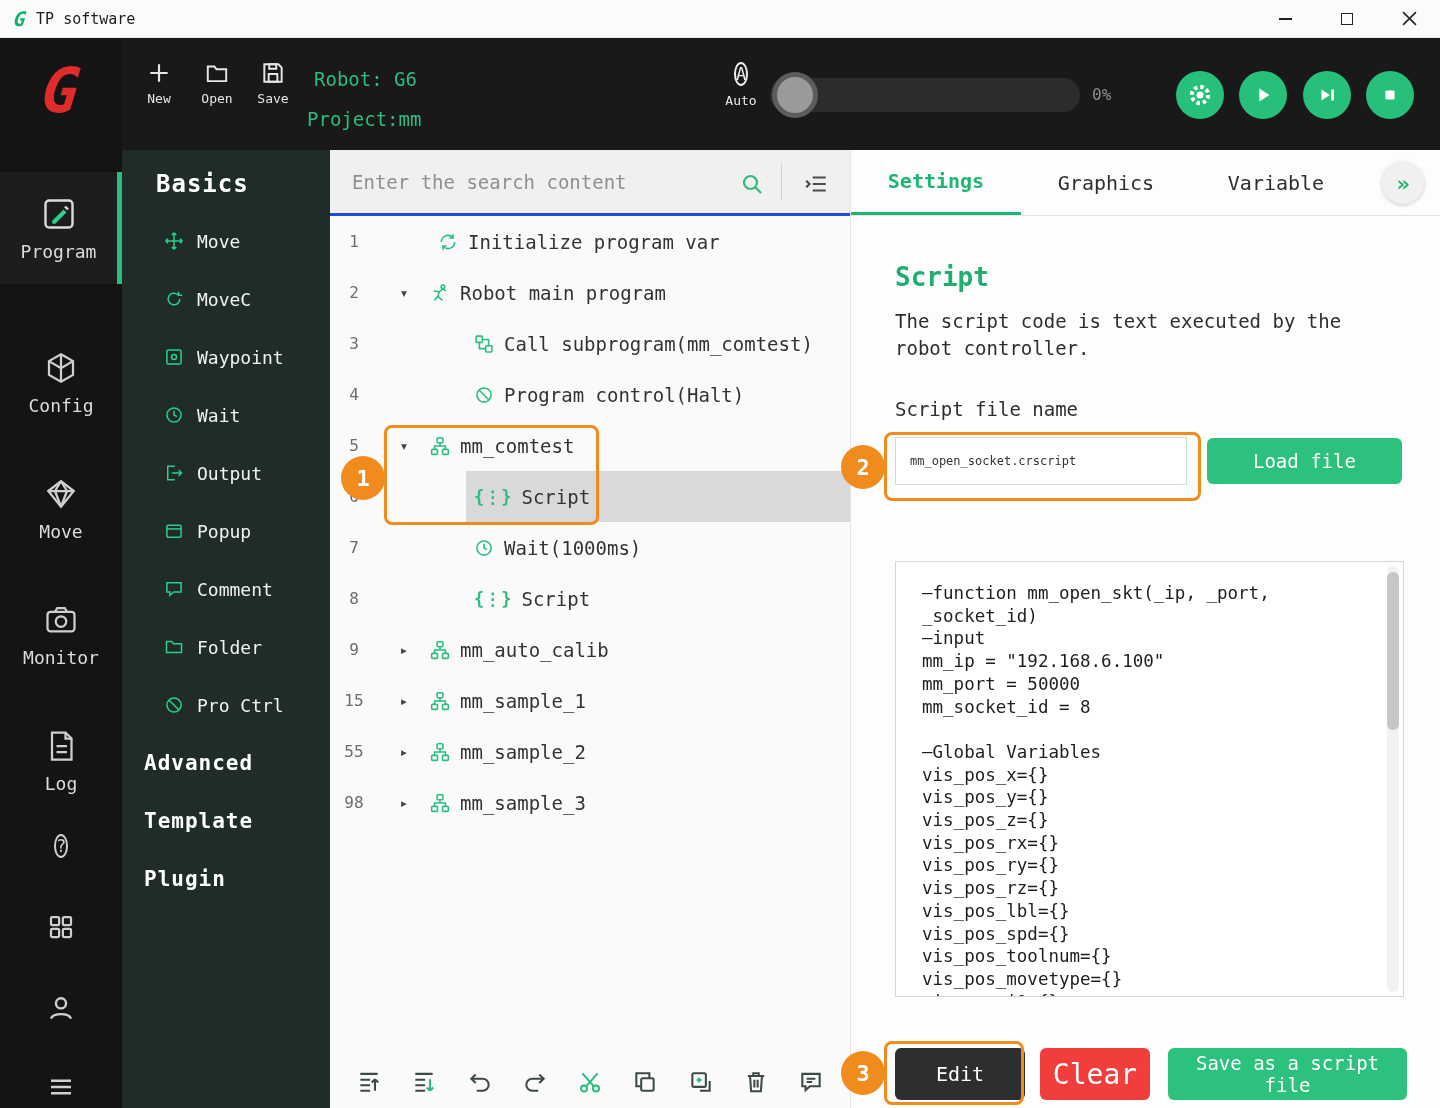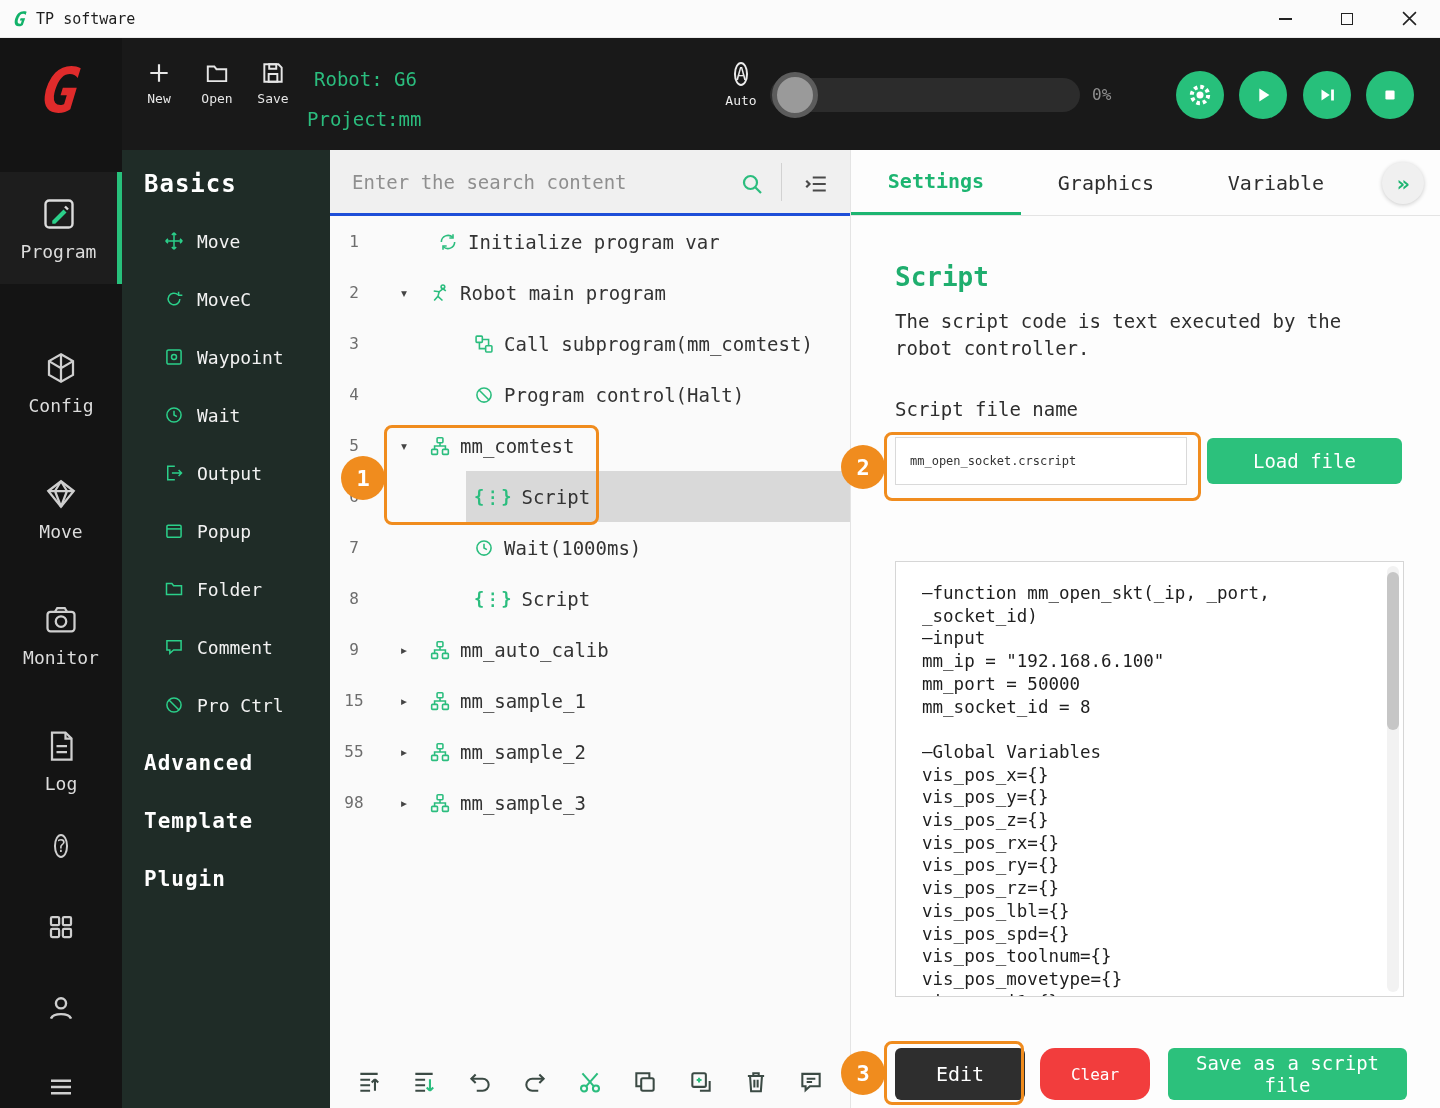--- a/index.html
+++ b/index.html
@@ -37,21 +37,21 @@
   .rail-item { position:absolute; left:0; width:122px; text-align:center; color:#dcdcdc; font-size:18px; cursor:pointer; }
   .rail-item .ric { display:block; margin:0 auto 9px; width:36px; height:36px; }
   .rail-item.active { top:134px; padding:24px 0 22px; background:#1d1d1d; border-right:5px solid #27c07b; }
   #rail-config { top:312px; } #rail-move { top:438px; } #rail-monitor { top:564px; } #rail-log { top:690px; }
   .rail-mini { position:absolute; left:0; width:122px; text-align:center; cursor:pointer; color:#cfcfcf; }
   #rail-help { top:795px; } #rail-apps { top:874px; } #rail-user { top:954px; } #rail-menu { top:1034px; }
   .help-circle { width:30px; height:30px; margin:0 auto; border:2px solid #cfcfcf; border-radius:50%; line-height:26px; font-size:17px; }
 
   
   .palette { position:absolute; top:150px; left:122px; width:208px; bottom:0; background:#1f2c27; z-index:2; }
-  .pal-header { padding:20px 6px 14px 22px; font-size:24px; font-weight:bold; color:#fff; letter-spacing:1px; }
+  .pal-header { padding:20px 6px 14px 22px; font-size:24px; font-weight:bold; color:#fff; letter-spacing:1px;margin-left:12px; }
   .pal-item { height:58px; display:flex; align-items:center; padding-left:42px; gap:13px; font-size:18px; color:#f2f2f2; cursor:pointer; }
   .pal-item .pic { width:20px; height:20px; color:#2bd08a; flex:0 0 auto; }
   .pal-section { height:58px; display:flex; align-items:center; padding-left:22px; font-size:21px; font-weight:bold; color:#fff; letter-spacing:1px; cursor:pointer; }
 
   
   .tree { position:absolute; top:150px; left:330px; width:520px; bottom:0; background:#fafafa; z-index:1; }
   .search-bar { height:66px; background:#f0f0f0; border-bottom:3px solid #1d4ed8; display:flex; align-items:center; }
   .search-input { flex:1; border:none; background:transparent; outline:none; padding-left:22px; font-size:19px; color:#444; font-family:inherit; }
   .search-input::placeholder { color:#8f8f8f; }
   .search-btn { width:58px; text-align:center; color:#2bbd7e; cursor:pointer; padding-top:4px; }
@@ -83,21 +83,21 @@
   .file-label { margin-top:36px; font-size:19px; color:#2e2e2e; }
   .file-row { margin-top:17px; display:flex; align-items:center; }
   .file-input { width:293px; height:48px; border:1px solid #d9d9d9; background:#fff; font-size:12px; color:#333; padding:0 14px; font-family:inherit; outline:none; }
   .load-btn { margin-left:20px; width:196px; height:46px; background:#2cc17c; color:#fff; border:none; border-radius:6px; font-size:19px; font-family:inherit; cursor:pointer; }
   .code-box { margin-top:76px; width:509px; height:436px; border:1px solid #d6d6d6; background:#fff; position:relative; padding:20px 44px 16px 26px; overflow:hidden; }
   .code-box pre { font-size:17.5px; line-height:22.7px; color:#1e1e1e; white-space:pre-wrap; font-family:inherit; }
   .code-scrollbar { position:absolute; top:4px; bottom:4px; right:4px; width:12px; background:#f2f2f2; border-radius:6px; }
   .code-thumb { position:absolute; top:6px; left:0; width:12px; height:158px; background:#c6c6c6; border-radius:6px; cursor:pointer; }
   .action-row { position:absolute; left:44px; bottom:8px; height:52px; display:flex; align-items:center; }
   .edit-btn { width:130px; height:52px; background:#2e2e2e; color:#fff; border:none; border-radius:6px; font-size:20px; font-family:inherit; cursor:pointer; }
-  .clear-btn { margin-left:15px; width:110px; height:52px; background:#f23d3d; color:#fff; border:none; border-radius:15px; font-size:16px; font-family:inherit; cursor:pointer; }
+  .clear-btn { margin-left:15px; width:110px; height:52px; background:#f23d3d; color:#fff; border:none; border-radius:6px; font-size:28px; font-family:inherit; cursor:pointer; }
   .saveas-btn { margin-left:18px; width:239px; height:52px; background:#2cc17c; color:#fff; border:none; border-radius:6px; font-size:19px; font-family:inherit; cursor:pointer; }
 
   
   .ann-box { position:absolute; border:3px solid #f08c1e; border-radius:8px; z-index:40; pointer-events:none; }
   .ann-circle { position:absolute; width:44px; height:44px; border-radius:50%; background:#f08c1e; color:#fff; display:flex; align-items:center; justify-content:center; font-size:22px; font-weight:bold; z-index:41; pointer-events:none; }
   #ann-box-1 { left:384px; top:425px; width:215px; height:100px; }
   #ann-circle-1 { left:341px; top:456px; }
   #ann-box-2 { left:884px; top:432px; width:317px; height:69px; }
   #ann-circle-2 { left:841px; top:445px; }
   #ann-box-3 { left:884px; top:1041px; width:140px; height:64px; }
@@ -319,32 +319,32 @@
           <svg width="20" height="20" viewBox="0 0 24 24" fill="none" stroke="currentColor" stroke-width="1.8">
             <rect x="3.5" y="5" width="17" height="14.5" rx="1.5"></rect>
             <path d="M3.5 9.5h17"></path>
           </svg>
         </span>
       <span>Popup</span>
     </div>
     <div class="pal-item">
       <span class="pic">
           <svg width="20" height="20" viewBox="0 0 24 24" fill="none" stroke="currentColor" stroke-width="1.8">
+            <path d="M3.5 4.5h17v11h-9l-4.5 4v-4h-3.5z"></path>
+          </svg>
+        </span>
+      <span>Comment</span>
+    </div>
+    <div class="pal-item">
+      <span class="pic">
+          <svg width="20" height="20" viewBox="0 0 24 24" fill="none" stroke="currentColor" stroke-width="1.8">
             <path d="M3 5.5h6.5l2 2.5H21v10.5H3z"></path>
           </svg>
         </span>
       <span>Folder</span>
-    </div>
-    <div class="pal-item">
-      <span class="pic">
-          <svg width="20" height="20" viewBox="0 0 24 24" fill="none" stroke="currentColor" stroke-width="1.8">
-            <path d="M3.5 4.5h17v11h-9l-4.5 4v-4h-3.5z"></path>
-          </svg>
-        </span>
-      <span>Comment</span>
     </div>
     <div class="pal-item">
       <span class="pic">
           <svg width="20" height="20" viewBox="0 0 24 24" fill="none" stroke="currentColor" stroke-width="1.8">
             <circle cx="12" cy="12" r="8.5"></circle>
             <path d="M6 6l12 12"></path>
           </svg>
         </span>
       <span>Pro Ctrl</span>
     </div>

